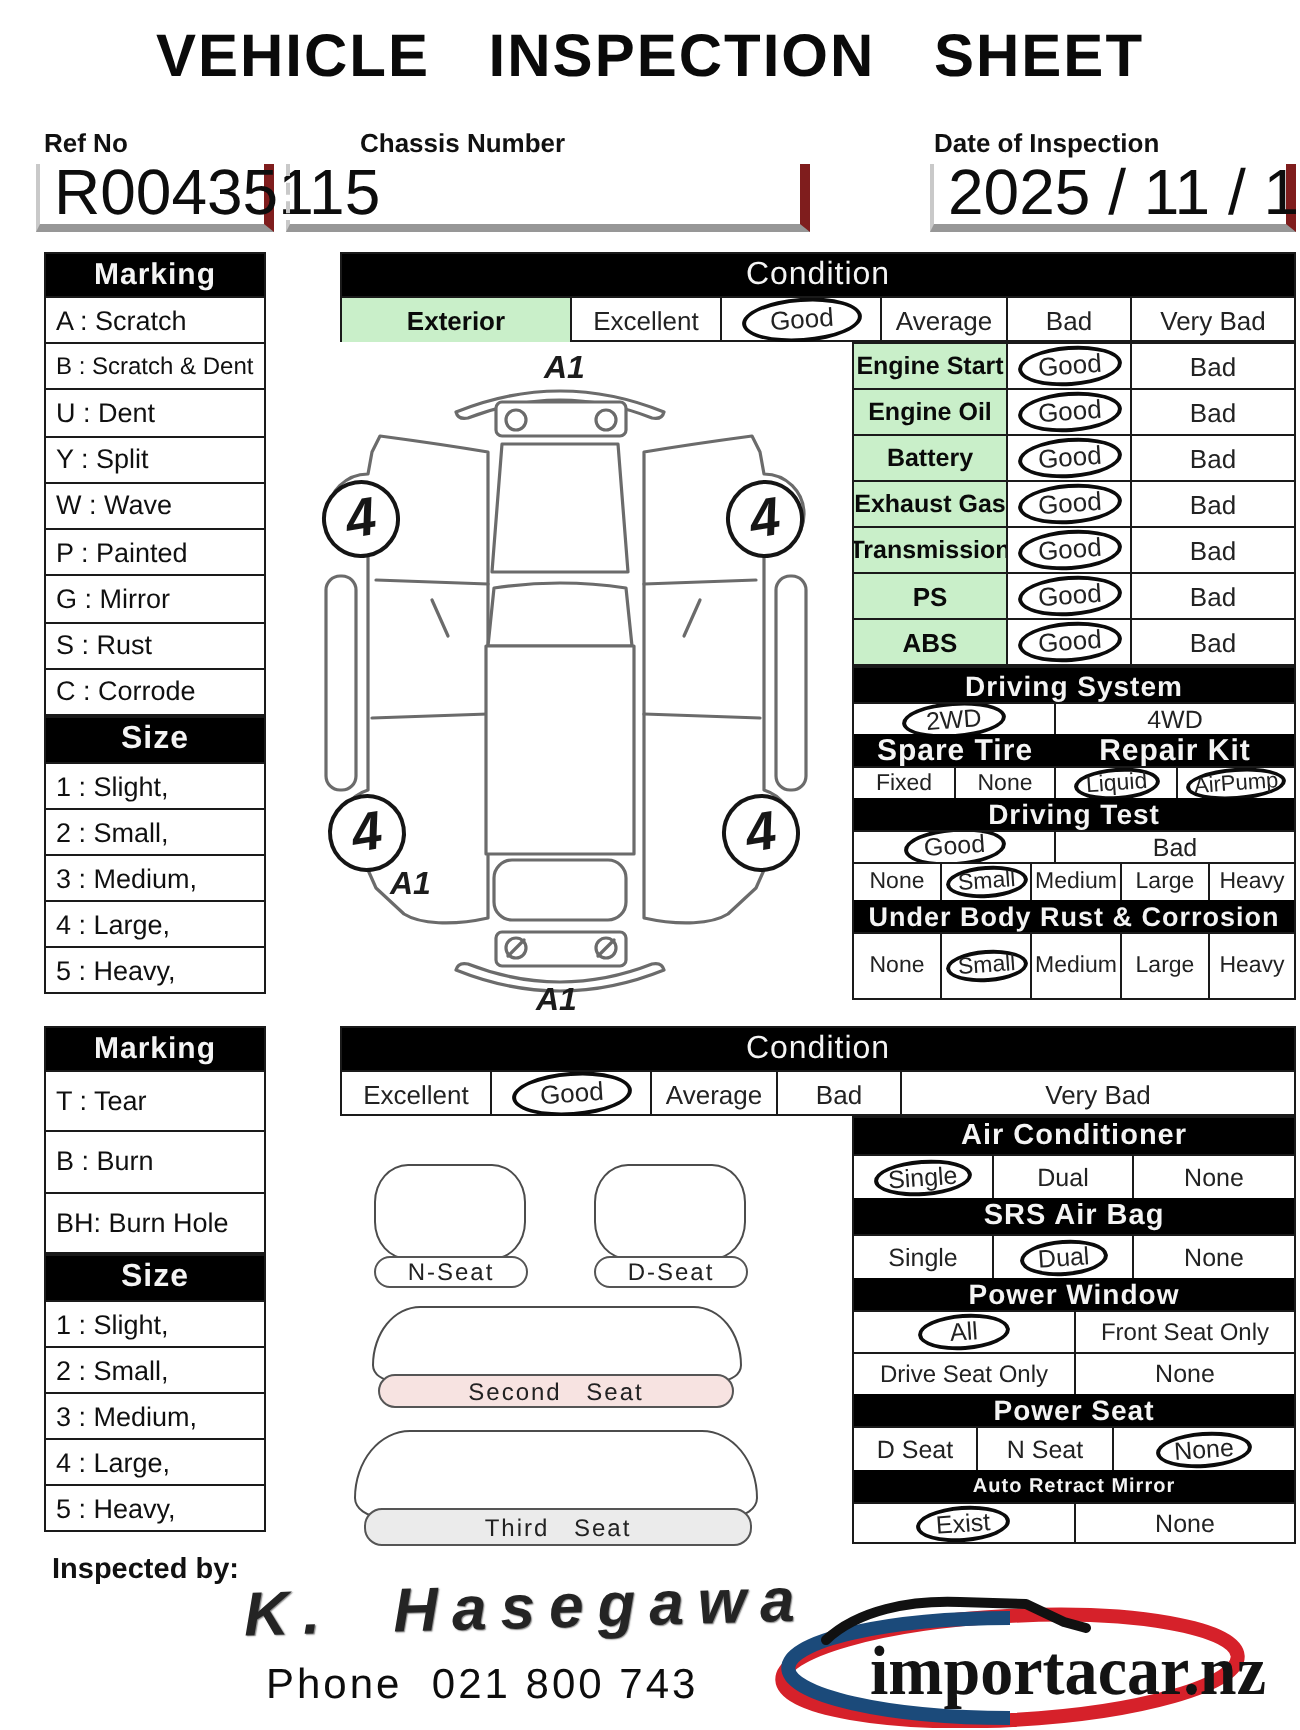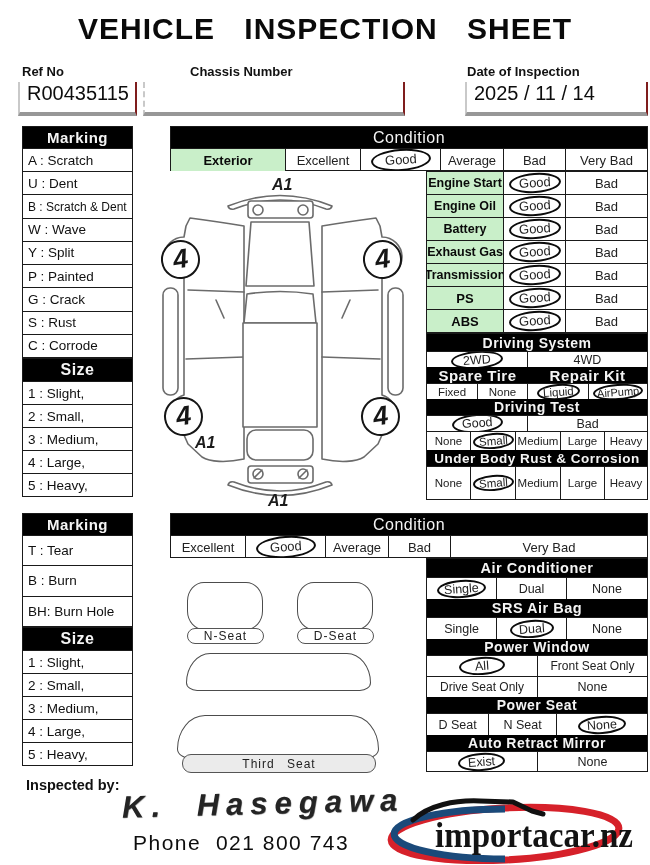--- a/index.html
+++ b/index.html
@@ -2,23 +2,23 @@
 <html><head>
 <meta charset="utf-8">
 <style>
   html,body{margin:0;padding:0;background:#fff;}
   #sheet{position:relative;width:650px;height:865px;background:#fff;overflow:hidden;
          font-family:"Liberation Sans","DejaVu Sans",sans-serif;color:#111;}
   .abs{position:absolute;}
   .title{left:0;top:12px;width:650px;text-align:center;font-size:30px;font-weight:bold;
          letter-spacing:1px;word-spacing:20px;color:#0a0a0a;}
   .flabel{font-size:13px;font-weight:bold;color:#111;}
-  .fbox{border-left:2px solid #c9c9c9;border-right:2px solid #7f1d1d;border-bottom:4px solid #979797;
-        box-sizing:border-box;display:flex;align-items:flex-start;padding:0 4px 2px 7px;
-        font-size:20px;color:#0d0d0d;white-space:pre;}
+  .fbox{border-left:2px solid #c9c9c9;border-right:5px solid #7f1d1d;border-bottom:4px solid #979797;
+        box-sizing:border-box;display:flex;align-items:center;padding:0 4px 2px 7px;
+        font-size:32px;color:#0d0d0d;white-space:pre;}
   .tbl{border:1px solid #1a1a1a;box-sizing:border-box;display:flex;flex-direction:column;background:#fff;}
   .bar{background:#000;color:#f4f4f4;display:flex;align-items:center;justify-content:center;
        font-size:15px;font-weight:bold;letter-spacing:.5px;flex:none;}
   .bar .half{display:flex;align-items:center;justify-content:center;}
   .row{display:flex;flex:none;border-top:1px solid #1a1a1a;box-sizing:border-box;}
   .row:first-child{border-top:none;}
   .cell{box-sizing:border-box;border-right:1px solid #1a1a1a;display:flex;align-items:center;
         justify-content:center;font-size:13px;color:#222;overflow:hidden;flex:none;}
   .cell:last-child{border-right:none;}
   .lcell{justify-content:flex-start;padding-left:5px;white-space:pre;font-size:13.5px;color:#101010;}
@@ -39,54 +39,54 @@
        color:#242424;transform:rotate(-1.5deg);text-shadow:.5px .5px .7px rgba(0,0,0,.5);white-space:pre;}
   .phone{font-size:21px;letter-spacing:1.5px;color:#0d0d0d;white-space:pre;}
 </style>
 </head>
 <body>
 
 <div id="sheet">
 
   <div class="abs title">VEHICLE INSPECTION SHEET</div>
   <div class="abs flabel" style="left:22px;top:64px">Ref No</div>
-  <div class="abs flabel" style="left:190px;top:64px">Chassis Number</div>
+  <div class="abs flabel" style="left:180px;top:64px">Chassis Number</div>
   <div class="abs flabel" style="left:467px;top:64px">Date of Inspection</div>
   <div class="abs fbox" style="left:18px;top:82px;width:119px;height:34px">
     <span>R00435115</span>
   </div>
   <div class="abs fbox" style="left:143px;top:82px;width:262px;height:34px;border-left-style:dashed">
     <span></span>
   </div>
   <div class="abs fbox" style="left:465px;top:82px;width:183px;height:34px">
     <span>2025 / 11 / 14</span>
   </div>
 
   <div class="abs tbl" style="left:22px;top:126px;width:111px;height:232px">
     <div class="bar" style="height:21px">Marking</div>
     <div class="row" style="flex:1">
         <div class="cell lcell" style="flex:1">A : Scratch</div>
       </div>
     <div class="row" style="flex:1">
+        <div class="cell lcell" style="flex:1;font-size:12px">B : Scratch &amp; Dent</div>
+      </div>
+    <div class="row" style="flex:1">
         <div class="cell lcell" style="flex:1">U : Dent</div>
       </div>
     <div class="row" style="flex:1">
-        <div class="cell lcell" style="flex:1;font-size:12px">B : Scratch &amp; Dent</div>
+        <div class="cell lcell" style="flex:1">Y : Split</div>
       </div>
     <div class="row" style="flex:1">
         <div class="cell lcell" style="flex:1">W : Wave</div>
       </div>
     <div class="row" style="flex:1">
-        <div class="cell lcell" style="flex:1">Y : Split</div>
-      </div>
-    <div class="row" style="flex:1">
         <div class="cell lcell" style="flex:1">P : Painted</div>
       </div>
     <div class="row" style="flex:1">
-        <div class="cell lcell" style="flex:1">G : Crack</div>
+        <div class="cell lcell" style="flex:1">G : Mirror</div>
       </div>
     <div class="row" style="flex:1">
         <div class="cell lcell" style="flex:1">S : Rust</div>
       </div>
     <div class="row" style="flex:1">
         <div class="cell lcell" style="flex:1">C : Corrode</div>
       </div>
   </div>
   <div class="abs tbl" style="left:22px;top:358px;width:111px;height:139px">
     <div class="bar" style="height:22px;font-size:16px">Size</div>
@@ -407,36 +407,37 @@
       <div class="cell" style="width:62px;font-size:12.5px">
           <span class="opt">D Seat</span>
         </div>
       <div class="cell" style="width:68px;font-size:12.5px">
           <span class="opt">N Seat</span>
         </div>
       <div class="cell" style="flex:1;font-size:12.5px">
           <span class="opt circled" style="padding:0 7px">None</span>
         </div>
     </div>
-    <div class="bar" style="height:16px;font-size:14px">Auto Retract Mirror</div>
+    <div class="bar" style="height:16px;font-size:10px">Auto Retract Mirror</div>
     <div class="row" style="flex:1">
       <div class="cell" style="width:111px;font-size:12.5px">
           <span class="opt circled" style="padding:0 8px">Exist</span>
         </div>
       <div class="cell" style="flex:1;font-size:12.5px">
           <span class="opt">None</span>
         </div>
     </div>
   </div>
 
   <div class="abs seatback" style="left:187px;top:582px;width:76px;height:48px"></div>
   <div class="abs pill" style="left:187px;top:628px;width:77px;height:16px">N-Seat</div>
   <div class="abs seatback" style="left:297px;top:582px;width:76px;height:48px"></div>
   <div class="abs pill" style="left:297px;top:628px;width:77px;height:16px">D-Seat</div>
   <div class="abs bench" style="left:186px;top:653px;width:185px;height:38px;border-radius:26px 26px 12px 12px / 32px 32px 9px 9px"></div>
+  <div class="abs pill" style="left:189px;top:687px;width:178px;height:17px;background:#f7e3e1">Second Seat</div>
   <div class="abs bench" style="left:177px;top:715px;width:202px;height:44px;border-radius:28px 28px 14px 14px / 34px 34px 10px 10px"></div>
   <div class="abs pill" style="left:182px;top:754px;width:194px;height:19px;background:#ebebeb">Third Seat</div>
 
   <div class="abs flabel" style="left:26px;top:777px;font-size:14.5px">Inspected by:</div>
   <div class="abs sig" style="left:122px;top:786px">K. Hasegawa</div>
   <div class="abs phone" style="left:133px;top:831px">Phone  021 800 743</div>
 
   <svg class="abs" style="left:383px;top:796px" width="260" height="68" viewBox="0 0 260 68">
     <ellipse cx="122" cy="38" rx="114" ry="26" fill="none" stroke="#d6212a" stroke-width="7" transform="rotate(-3 122 38)"></ellipse>
     <path d="M122,13 A102,23 0 0 0 122,63" fill="none" stroke="#1b4a7a" stroke-width="7"></path>

